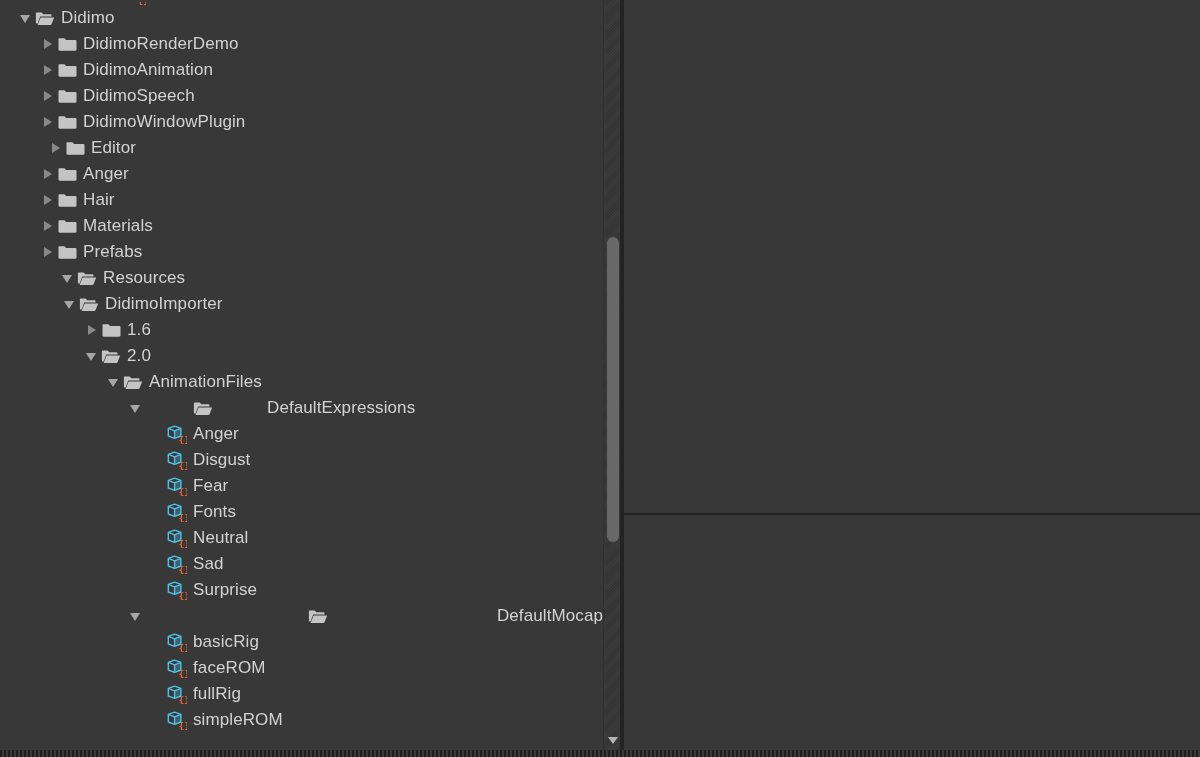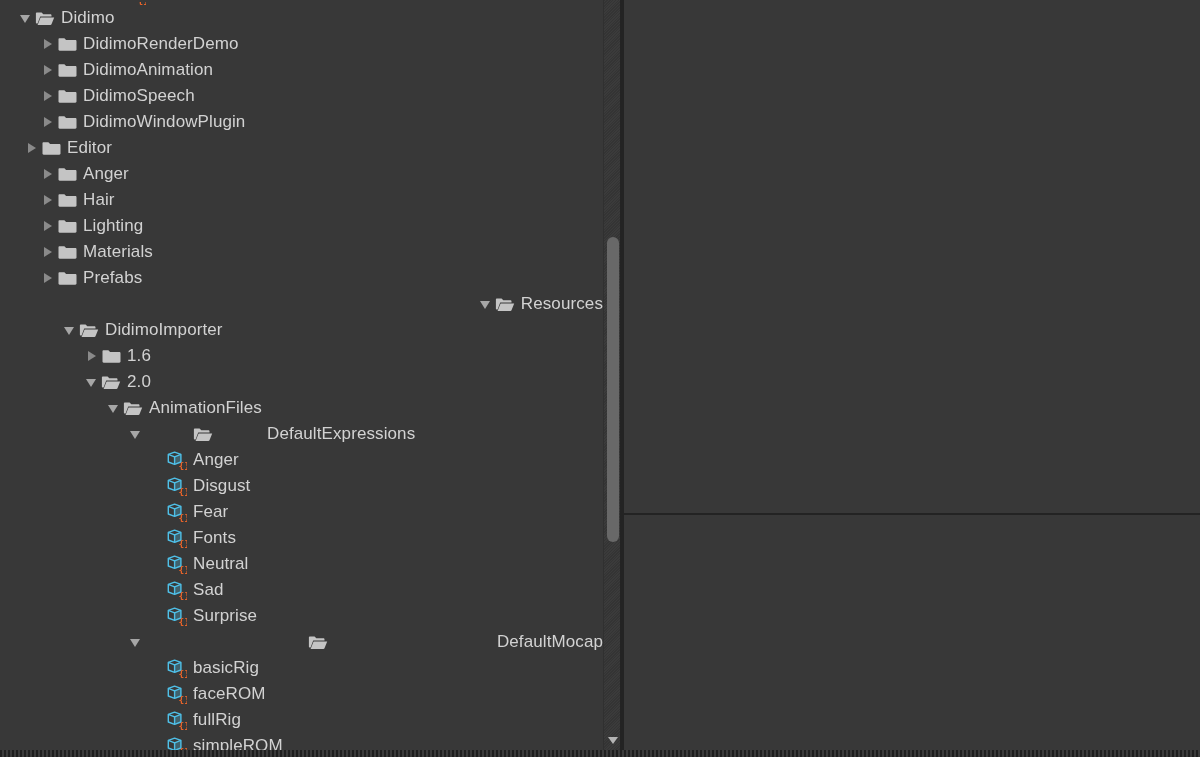--- a/index.html
+++ b/index.html
@@ -255,21 +255,21 @@
         </div>
         <div class="tree-row" style="padding-left: 40px;">
           <div class="twisty collapsed"></div>
           <div class="icon-wrap">
             <svg width="19" height="15" viewBox="0 0 19 15">
               <path d="M0.5 2.2 C0.5 1.5 1 1.2 1.6 1.2 H6.4 L8.1 3.1 H17.3 C18 3.1 18.5 3.5 18.5 4.2 V12.6 C18.5 13.3 18 13.7 17.3 13.7 H1.6 C1 13.7 0.5 13.3 0.5 12.6 Z" fill="#c4c4c4"></path>
             </svg>
           </div>
           <span class="row-label">DidimoWindowPlugin</span>
         </div>
-        <div class="tree-row" style="padding-left: 24px;">
+        <div class="tree-row" style="padding-left: 48px;">
           <div class="twisty collapsed"></div>
           <div class="icon-wrap">
             <svg width="19" height="15" viewBox="0 0 19 15">
               <path d="M0.5 2.2 C0.5 1.5 1 1.2 1.6 1.2 H6.4 L8.1 3.1 H17.3 C18 3.1 18.5 3.5 18.5 4.2 V12.6 C18.5 13.3 18 13.7 17.3 13.7 H1.6 C1 13.7 0.5 13.3 0.5 12.6 Z" fill="#c4c4c4"></path>
             </svg>
           </div>
           <span class="row-label">Editor</span>
         </div>
         <div class="tree-row" style="padding-left: 40px;">
           <div class="twisty collapsed"></div>
@@ -289,41 +289,32 @@
           </div>
           <span class="row-label">Hair</span>
         </div>
         <div class="tree-row" style="padding-left: 40px;">
           <div class="twisty collapsed"></div>
           <div class="icon-wrap">
             <svg width="19" height="15" viewBox="0 0 19 15">
               <path d="M0.5 2.2 C0.5 1.5 1 1.2 1.6 1.2 H6.4 L8.1 3.1 H17.3 C18 3.1 18.5 3.5 18.5 4.2 V12.6 C18.5 13.3 18 13.7 17.3 13.7 H1.6 C1 13.7 0.5 13.3 0.5 12.6 Z" fill="#c4c4c4"></path>
             </svg>
           </div>
-          <span class="row-label">Lighting</span>
-        </div>
-        <div class="tree-row" style="padding-left: 40px;">
-          <div class="twisty collapsed"></div>
-          <div class="icon-wrap">
-            <svg width="19" height="15" viewBox="0 0 19 15">
-              <path d="M0.5 2.2 C0.5 1.5 1 1.2 1.6 1.2 H6.4 L8.1 3.1 H17.3 C18 3.1 18.5 3.5 18.5 4.2 V12.6 C18.5 13.3 18 13.7 17.3 13.7 H1.6 C1 13.7 0.5 13.3 0.5 12.6 Z" fill="#c4c4c4"></path>
-            </svg>
-          </div>
           <span class="row-label">Materials</span>
         </div>
         <div class="tree-row" style="padding-left: 40px;">
           <div class="twisty collapsed"></div>
           <div class="icon-wrap">
             <svg width="19" height="15" viewBox="0 0 19 15">
               <path d="M0.5 2.2 C0.5 1.5 1 1.2 1.6 1.2 H6.4 L8.1 3.1 H17.3 C18 3.1 18.5 3.5 18.5 4.2 V12.6 C18.5 13.3 18 13.7 17.3 13.7 H1.6 C1 13.7 0.5 13.3 0.5 12.6 Z" fill="#c4c4c4"></path>
             </svg>
           </div>
           <span class="row-label">Prefabs</span>
         </div>
-        <div class="tree-row" style="padding-left: 60px; justify-content: flex-end;">
+        <div class="tree-row" style="padding-left: 60px;">
           <div class="twisty expanded"></div>
           <div class="icon-wrap">
             <svg width="20" height="15" viewBox="0 0 20 15">
               <path d="M0.9 2.4 C0.9 1.7 1.4 1.4 2 1.4 H6.6 L8.3 3.2 H15.4 C16.1 3.2 16.5 3.6 16.5 4.3 V5.6 H5.2 L2.6 12.6 H1.9 C1.3 12.6 0.9 12.2 0.9 11.6 Z" fill="#c4c4c4"></path>
               <path d="M5.8 6.5 H19.2 L16.5 13.3 C16.3 13.8 15.9 14 15.4 14 H2.6 C2.9 13.3 5.3 7.0 5.5 6.7 Z" fill="#c4c4c4"></path>
             </svg>
           </div>
           <span class="row-label">Resources</span>
         </div>
         <div class="tree-row" style="padding-left: 62px;">

